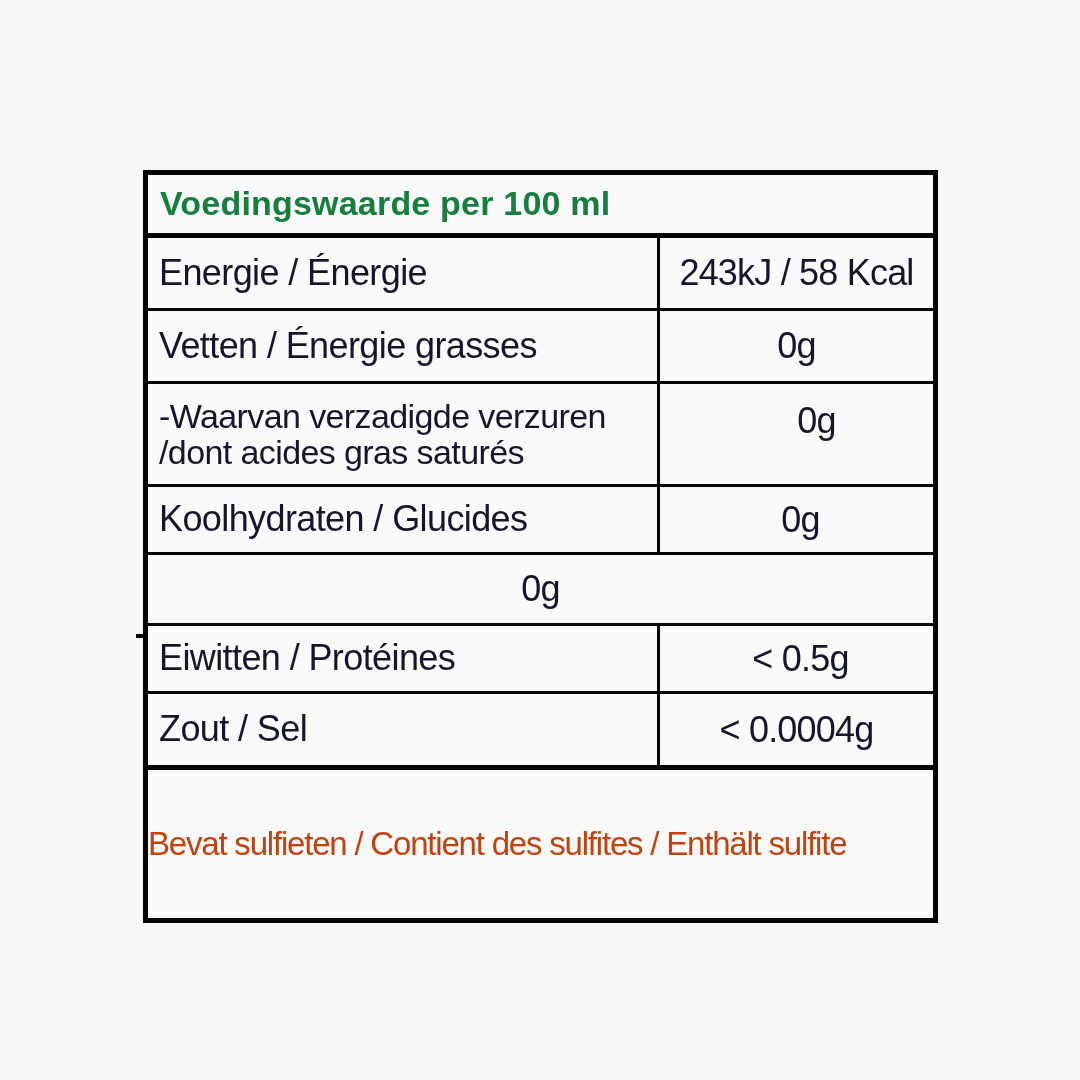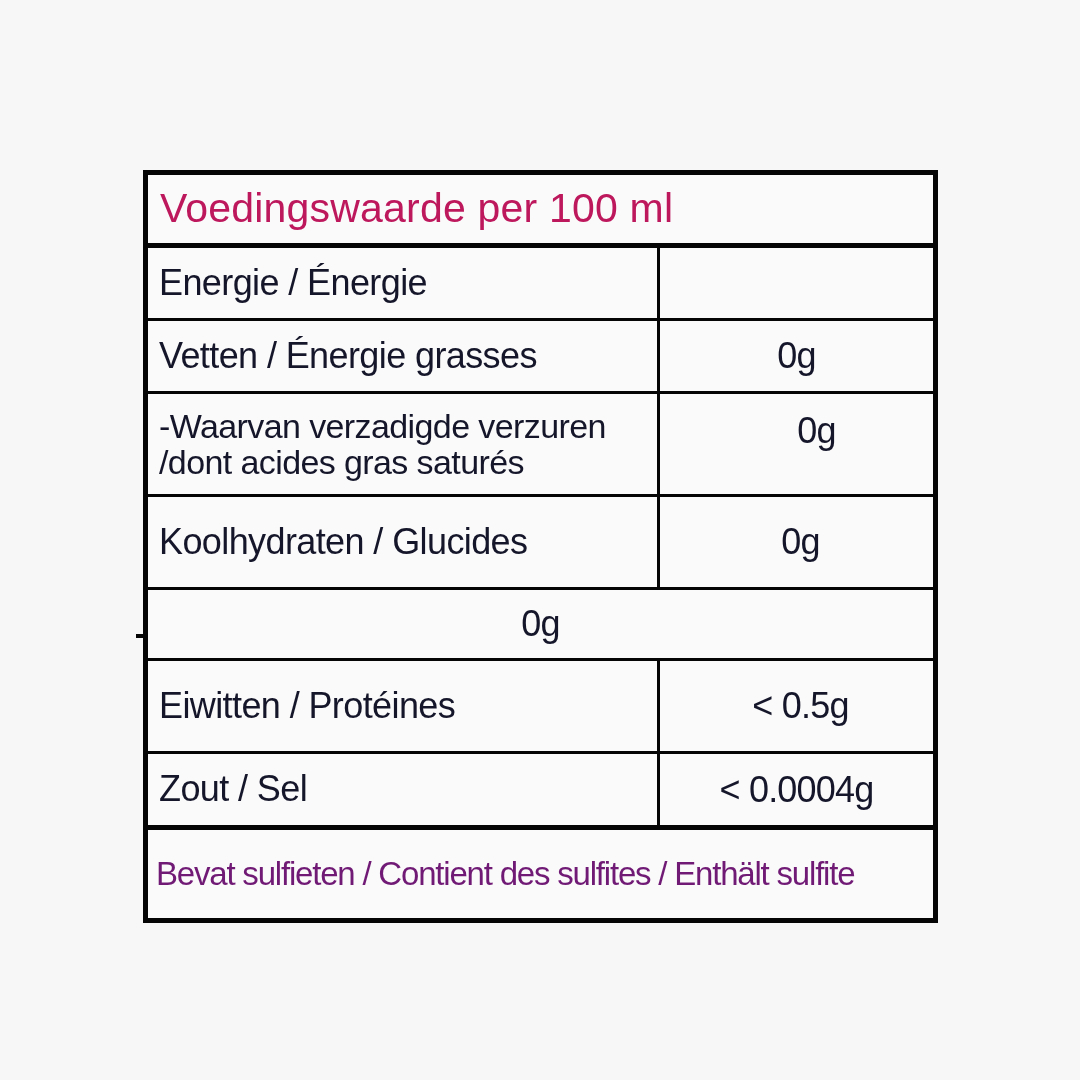--- a/index.html
+++ b/index.html
@@ -22,23 +22,23 @@
     width: 795px;
     height: 753px;
     background: #fafafa;
     border: 5px solid #050505;
     display: flex;
     flex-direction: column;
   }
   .title-block {
     border-bottom: 5px solid #050505;
     padding: 4px 6px 6px 12px;
-    color: #be185d;
-    font-weight: 400;
-    font-size: 41px;
+    color: #15803d;
+    font-weight: 700;
+    font-size: 34px;
     line-height: 1.42;
     letter-spacing: 0.2px;
     white-space: nowrap;
     overflow: hidden;
   }
   .rows { display: flex; flex-direction: column; }
   .row {
     display: flex;
     border-bottom: 3px solid #050505;
     color: #15162a;
@@ -58,38 +58,37 @@
   .cell-value {
     flex: 1;
     display: flex;
     align-items: center;
     justify-content: center;
     font-size: 36px;
     letter-spacing: -0.8px;
     padding: 0 2px;
   }
   .r-h73  { height: 73px; }
-  .r-h72  { height: 93px; gap: 8px; }
+  .r-h72  { height: 68px; gap: 8px; }
   .r-h71  { height: 71px; }
   .r-h103 { height: 103px; gap: 40px; }
   .row.two-line .cell-name {
     white-space: pre-line;
     font-size: 34px;
   }
   .row.two-line .cell-value {
     align-items: flex-start;
     padding-top: 16px;
   }
   .footer-block {
     border-top: 5px solid #050505;
     flex: 1;
     display: flex;
     align-items: center;
-    padding-left: 8px;
-    color: #701a75;
+    color: #c2410c;
     font-size: 33px;
     letter-spacing: -1.2px;
     white-space: nowrap;
     overflow: hidden;
   }
   .edge-tick {
     position: absolute;
     left: -12px;
     top: 459px;
     width: 9px;
@@ -104,20 +103,21 @@
   <div class="label-box">
 
     <div class="title-block">
       <div>Voedingswaarde per 100 ml</div>
     </div>
 
     <div class="rows">
 
       <div class="row r-h73">
         <div class="cell-name">Energie / Énergie</div>
+        <div class="cell-value">243kJ / 58 Kcal</div>
       </div>
 
       <div class="row r-h73">
         <div class="cell-name">Vetten / Énergie grasses</div>
         <div class="cell-value">0g</div>
       </div>
 
       <div class="row r-h103 two-line">
         <div class="cell-name">-Waarvan verzadigde verzuren
 /dont acides gras saturés</div>

